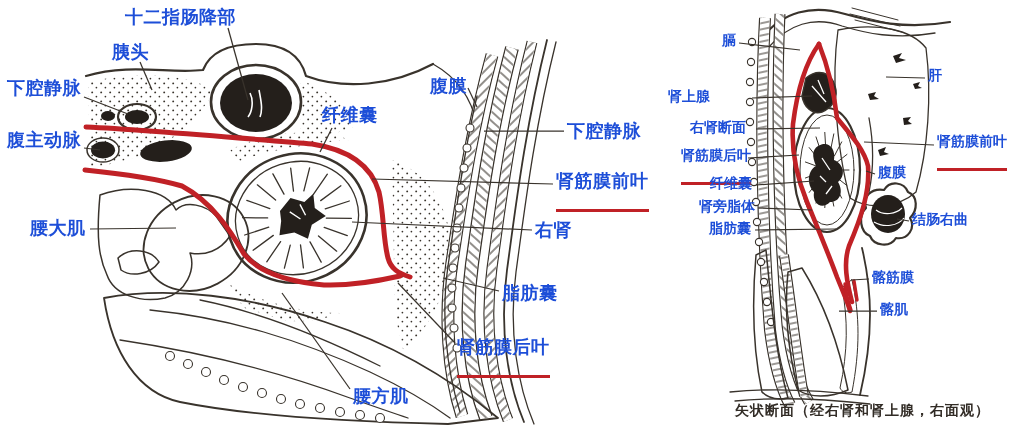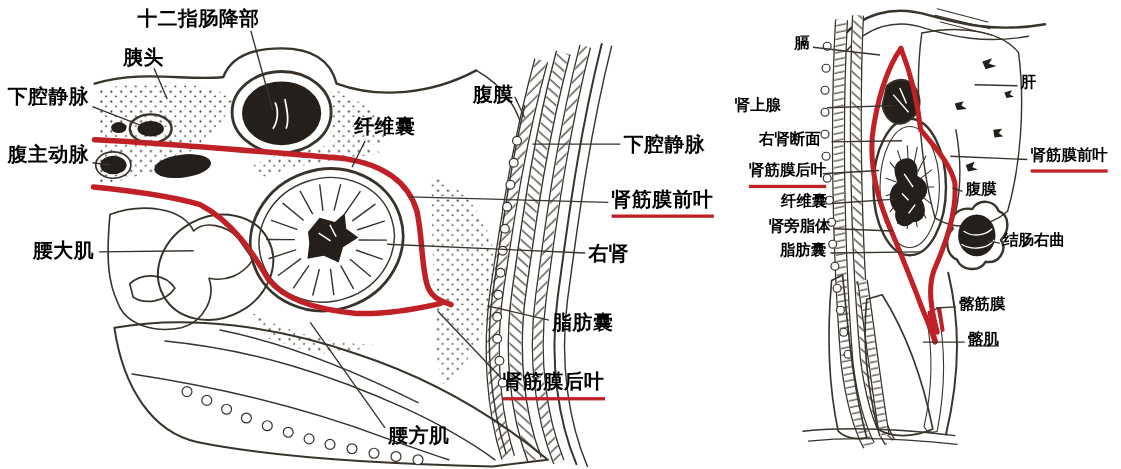--- a/index.html
+++ b/index.html
@@ -20,29 +20,29 @@
   .band-bg{stroke:#ffffff;fill:none;stroke-width:10.6;}
   .band-hA{stroke:url(#hA);fill:none;stroke-width:10;}
   .band-hB{stroke:url(#hB);fill:none;stroke-width:10;}
   .band-hC{stroke:url(#hC);fill:none;stroke-width:10;}
   .red-line{stroke:var(--red,#c02126);fill:none;stroke-linecap:round;stroke-linejoin:round;}
   .lobe{fill:#ffffff;stroke:#39332c;stroke-width:1.1;}
   .white-div{stroke:#ffffff;fill:none;stroke-width:6;}
   .leader{stroke:#39332c;stroke-width:1.25;fill:none;}
   .label{
     position:absolute;
-    color:#000000;
+    color:#1d4ed8;
     font-size:18px;
     line-height:1.05;
     letter-spacing:0.5px;
     white-space:nowrap;
     font-weight:600;
   }
   .label.small{font-size:14px;letter-spacing:0px;}
-  .label.underlined{border-bottom:3.5px solid var(--red,#c02126);padding-bottom:4px;}
+  .label.underlined{border-bottom:3.5px solid var(--red,#c02126);padding-bottom:18px;}
   .caption{
     position:absolute;
     color:#322c26;
     font-size:14px;
     letter-spacing:1px;
     white-space:nowrap;
     font-weight:600;
   }
 </style>
 </head>
@@ -306,16 +306,17 @@
       <div class="label small" style="left: 668px; top: 90px;">肾上腺</div>
       <div class="label small" style="left: 690px; top: 121px;">右肾断面</div>
       <div class="label underlined small" style="left: 937px; top: 135px;">肾筋膜前叶</div>
       <div class="label underlined small" style="left: 681px; top: 149px;">肾筋膜后叶</div>
       <div class="label small" style="left: 710px; top: 177px;">纤维囊</div>
       <div class="label small" style="left: 699px; top: 200px;">肾旁脂体</div>
       <div class="label small" style="left: 709px; top: 222px;">脂肪囊</div>
       <div class="label small" style="left: 878px; top: 166px;">腹膜</div>
       <div class="label small" style="left: 912px; top: 213px; text-align: center;">结肠右曲</div>
       <div class="label small" style="left: 872px; top: 271px;">髂筋膜</div>
-      <div class="label small" style="left: 880px; top: 303px; text-decoration: underline;">髂肌</div>
+      <div class="label small" style="left: 880px; top: 303px;">髂肌</div>
     </div>
 
+  <div class="caption" style="left:735px;top:402px;">矢状断面（经右肾和肾上腺，右面观）</div>
 </div>
 
 </body></html>

